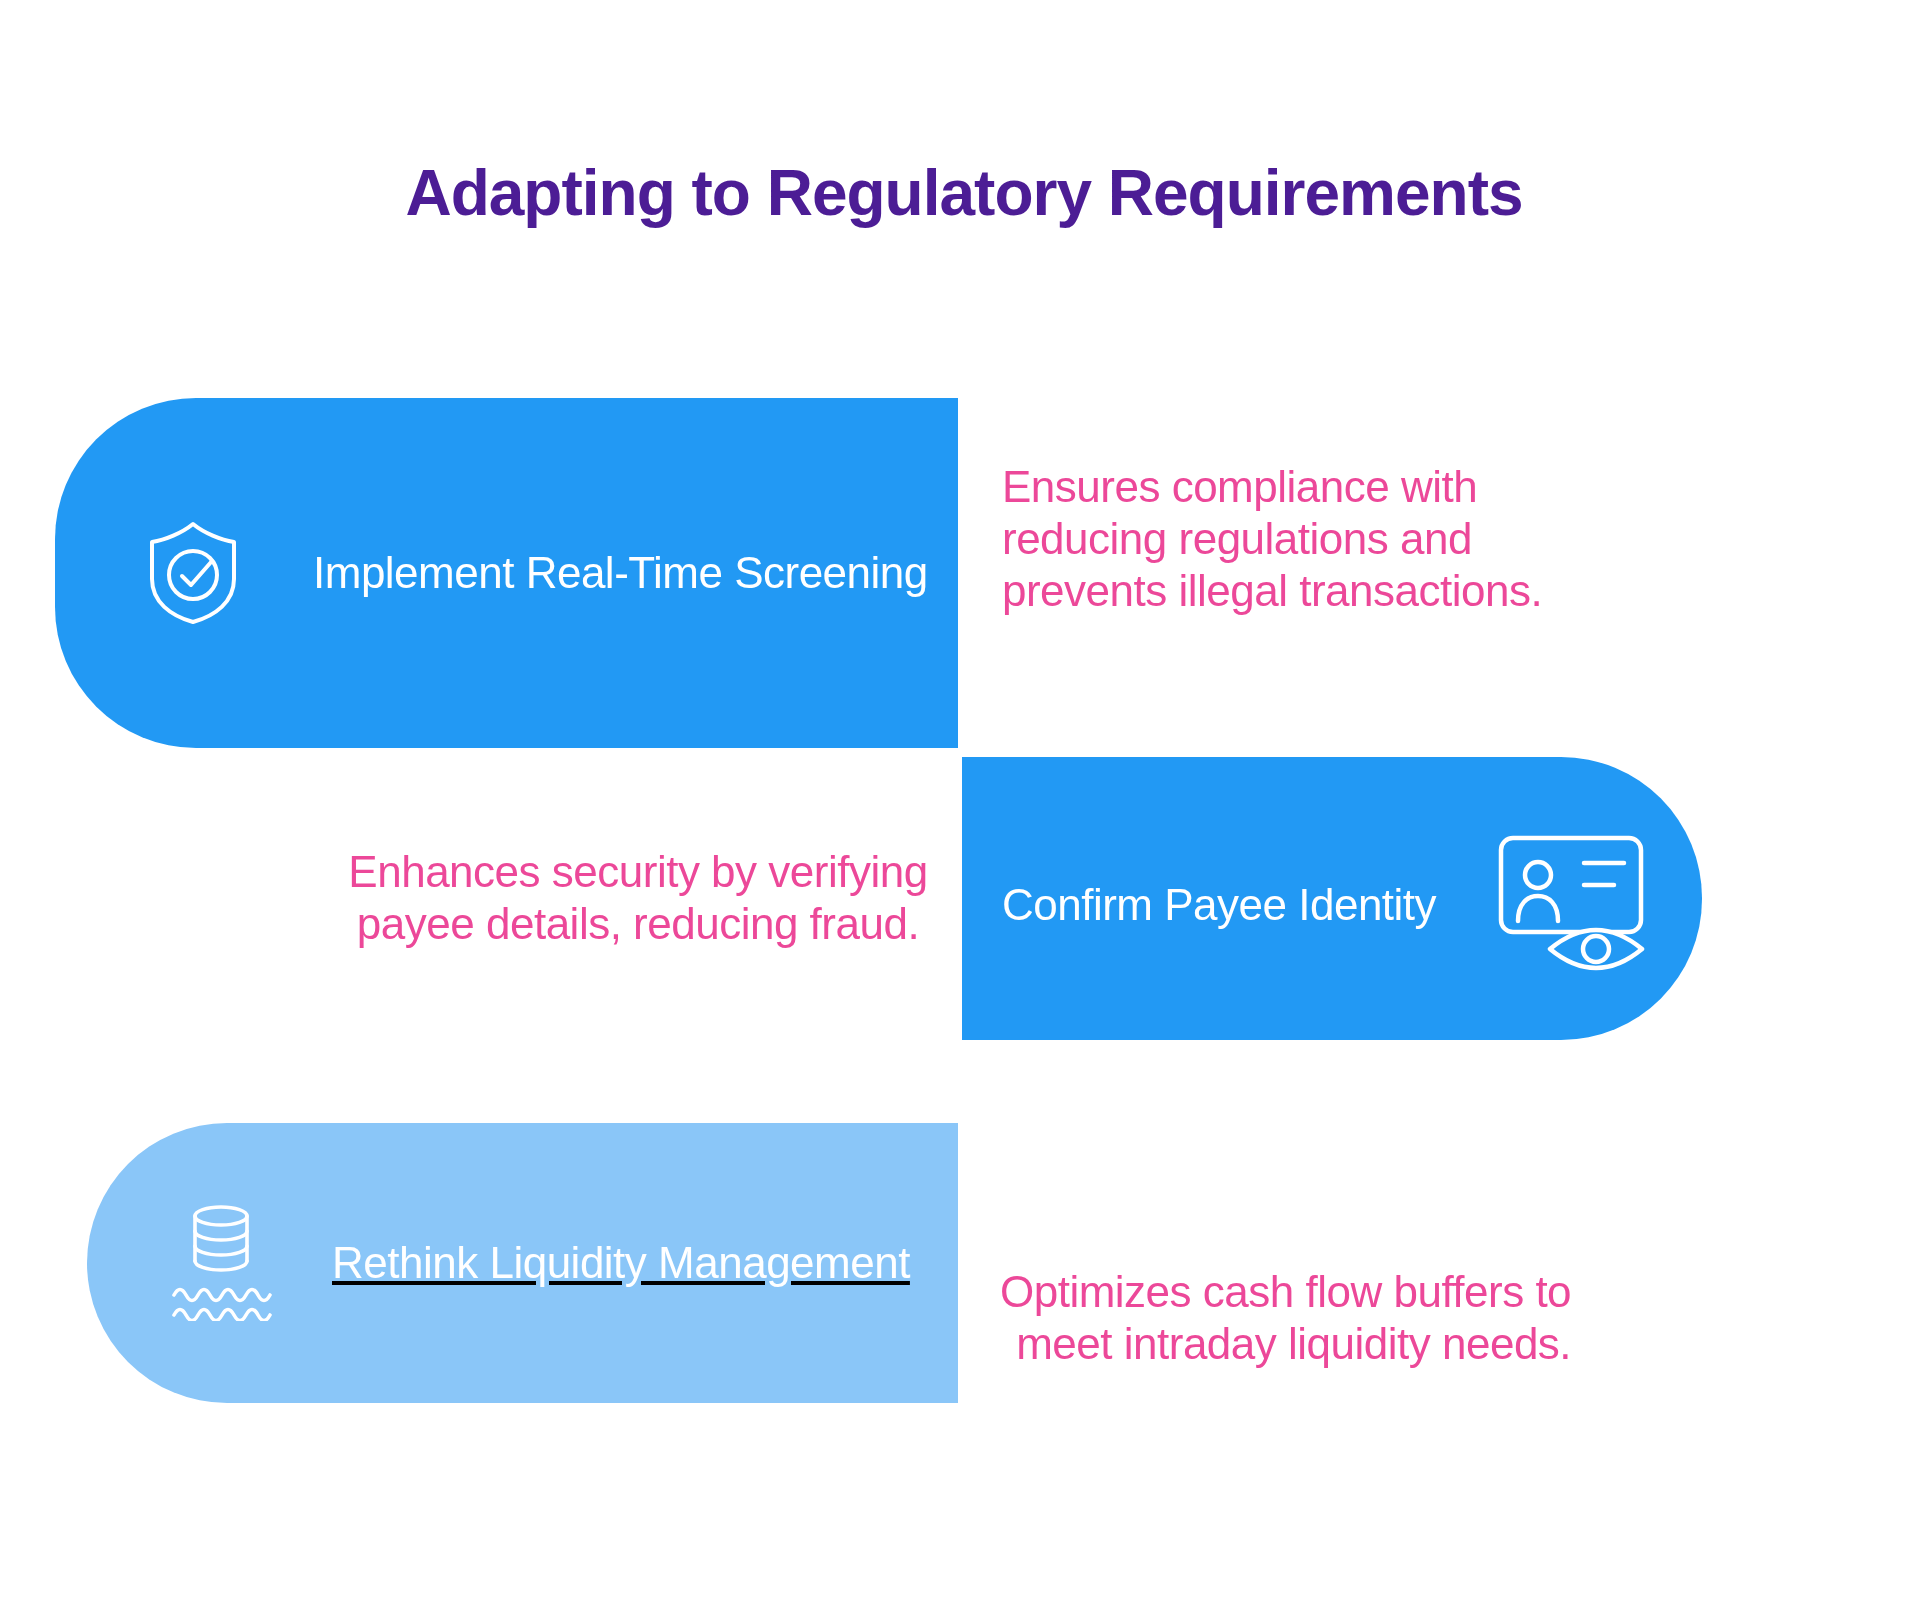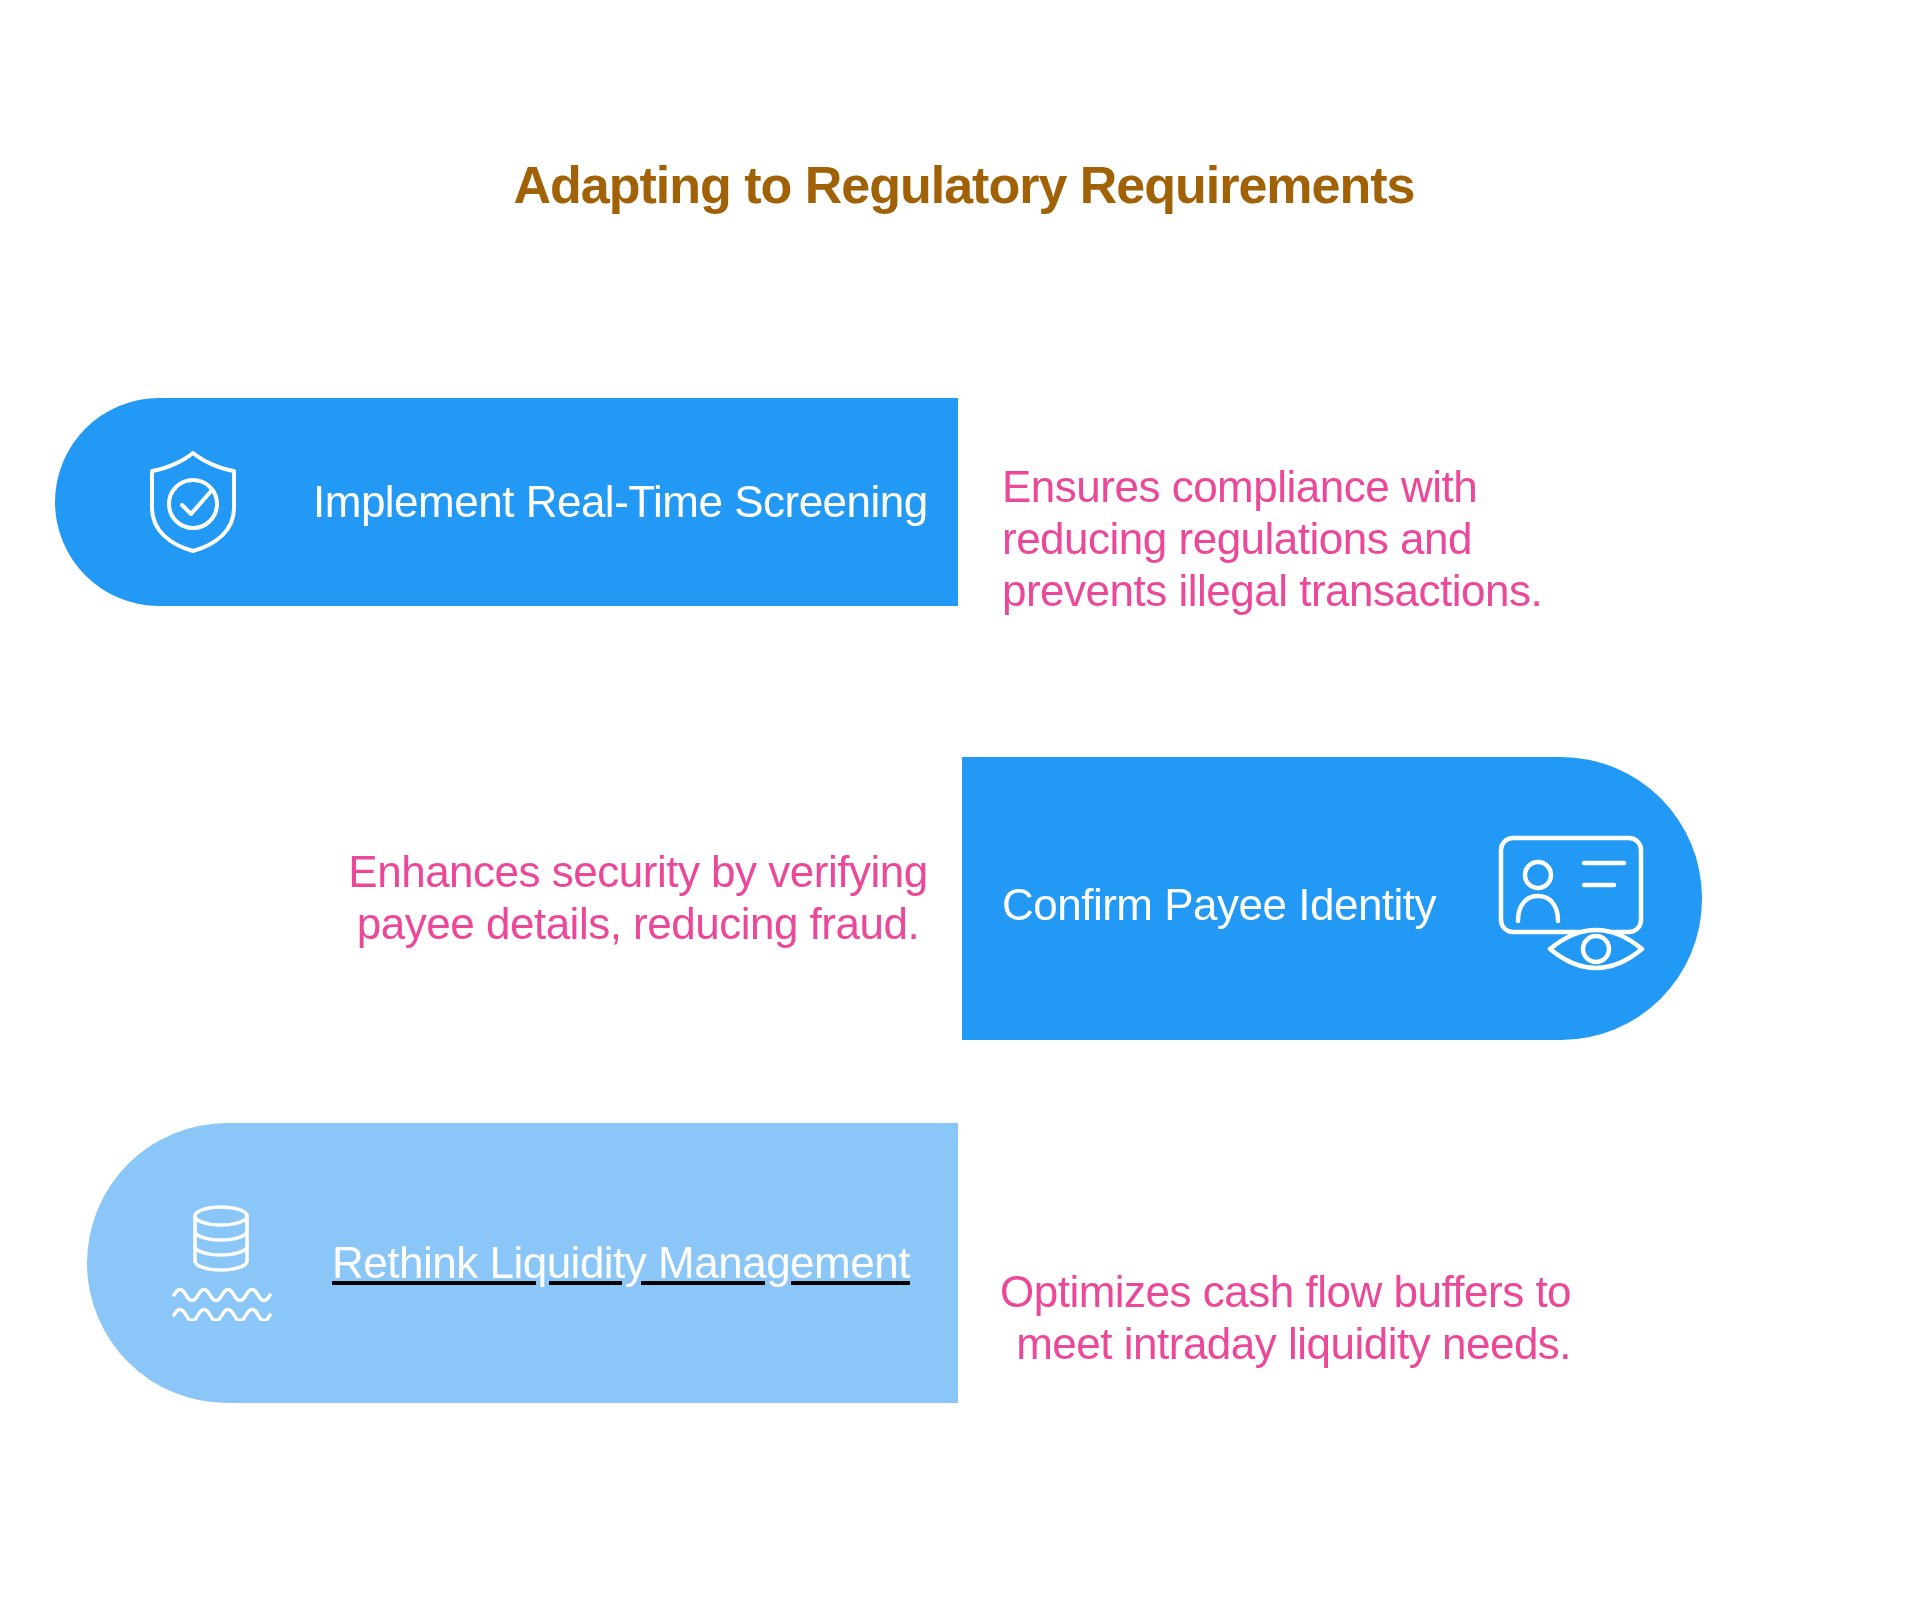--- a/index.html
+++ b/index.html
@@ -2,27 +2,27 @@
 <html><head>
 <meta charset="utf-8">
 <style>
   html,body{margin:0;padding:0;background:#ffffff;}
   #canvas{
     position:relative;width:1920px;height:1620px;overflow:hidden;background:#ffffff;
     font-family:"Liberation Sans","DejaVu Sans",sans-serif;
   }
   .title{
     position:absolute;left:0;right:0;top:152px;text-align:center;
-    font-size:52px;line-height:1.3;font-weight:bold;color:#a16207;letter-spacing:-1px;padding-left:8px;
+    font-size:64px;line-height:1.3;font-weight:bold;color:#4c1d95;letter-spacing:-1px;padding-left:8px;
   }
   .pill{
     position:absolute;display:flex;align-items:center;box-sizing:border-box;
   }
   .pill-1{
-    left:55px;top:398px;width:903px;height:208px;background:#2299F4;
+    left:55px;top:398px;width:903px;height:350px;background:#2299F4;
     border-radius:141px 0 0 141px;padding-left:88px;gap:70px;
   }
   .pill-2{
     left:962px;top:757px;width:740px;height:283px;background:#2299F4;
     border-radius:0 141px 141px 0;justify-content:space-between;
     padding:12px 50px 0 40px;
   }
   .pill-3{
     left:87px;top:1123px;width:871px;height:280px;background:#8AC6F8;
     border-radius:140px 0 0 140px;padding-left:85px;gap:60px;text-decoration:underline;

